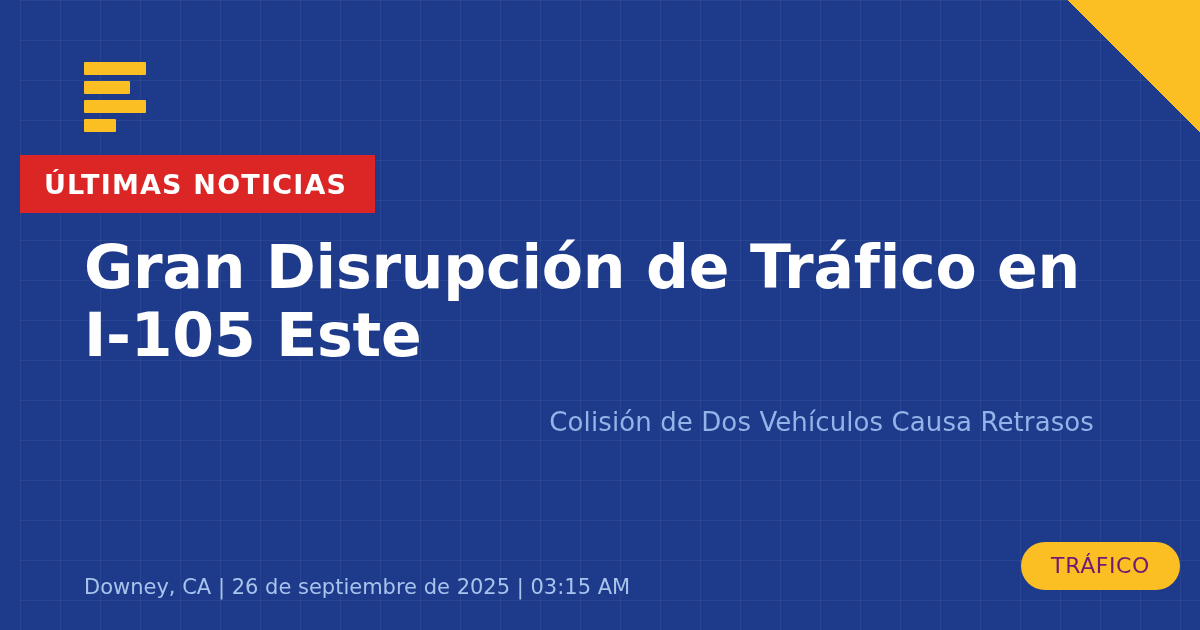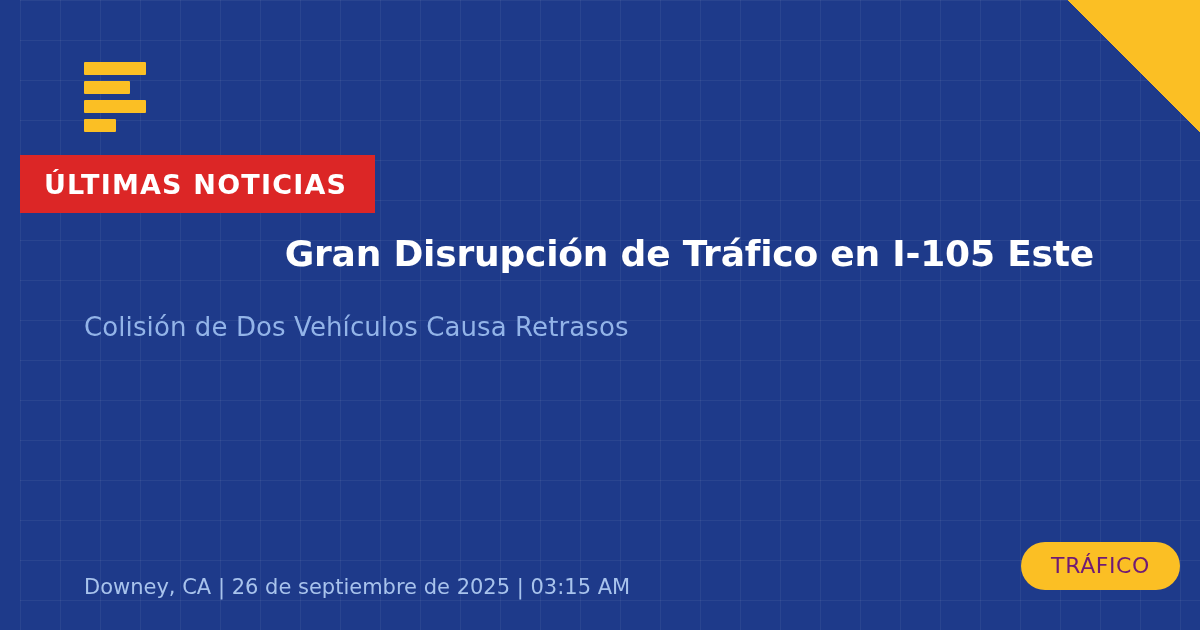--- a/index.html
+++ b/index.html
@@ -89,34 +89,34 @@
 
   
   #headline-block {
     position: absolute;
     left: 64px;
     top: 234px;
     width: 1010px;
   }
   #headline {
     color: #ffffff;
-    font-size: 36px;
+    font-size: 60px;
     font-weight: bold;
     line-height: 1.13;
     letter-spacing: -0.2px;
     margin: 0;
-    text-align: right;
   }
   #subtitle {
     color: #93b4e8;
     font-size: 26px;
     font-weight: normal;
     line-height: 1.3;
     margin: 36px 0 0 0;
     letter-spacing: 0.1px;
+    text-align: right;
   }
 
   
   #footer-meta {
     position: absolute;
     left: 64px;
     bottom: 30px;
     color: #a8c3ec;
     font-size: 21px;
     line-height: 1.2;

